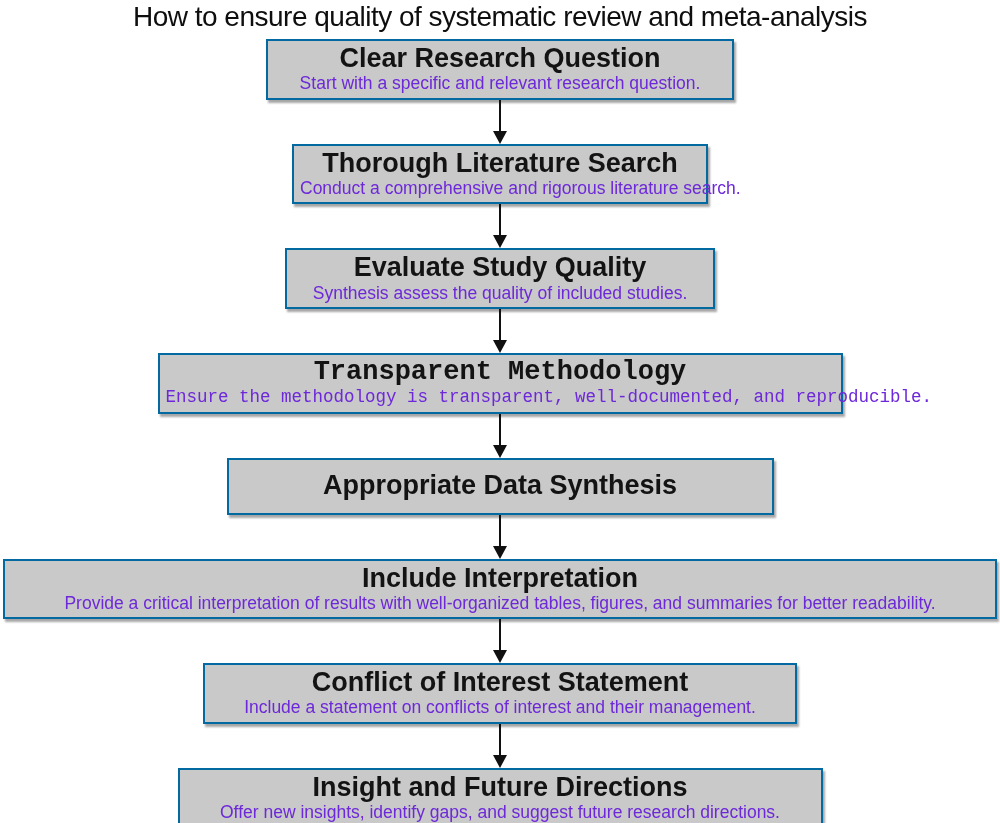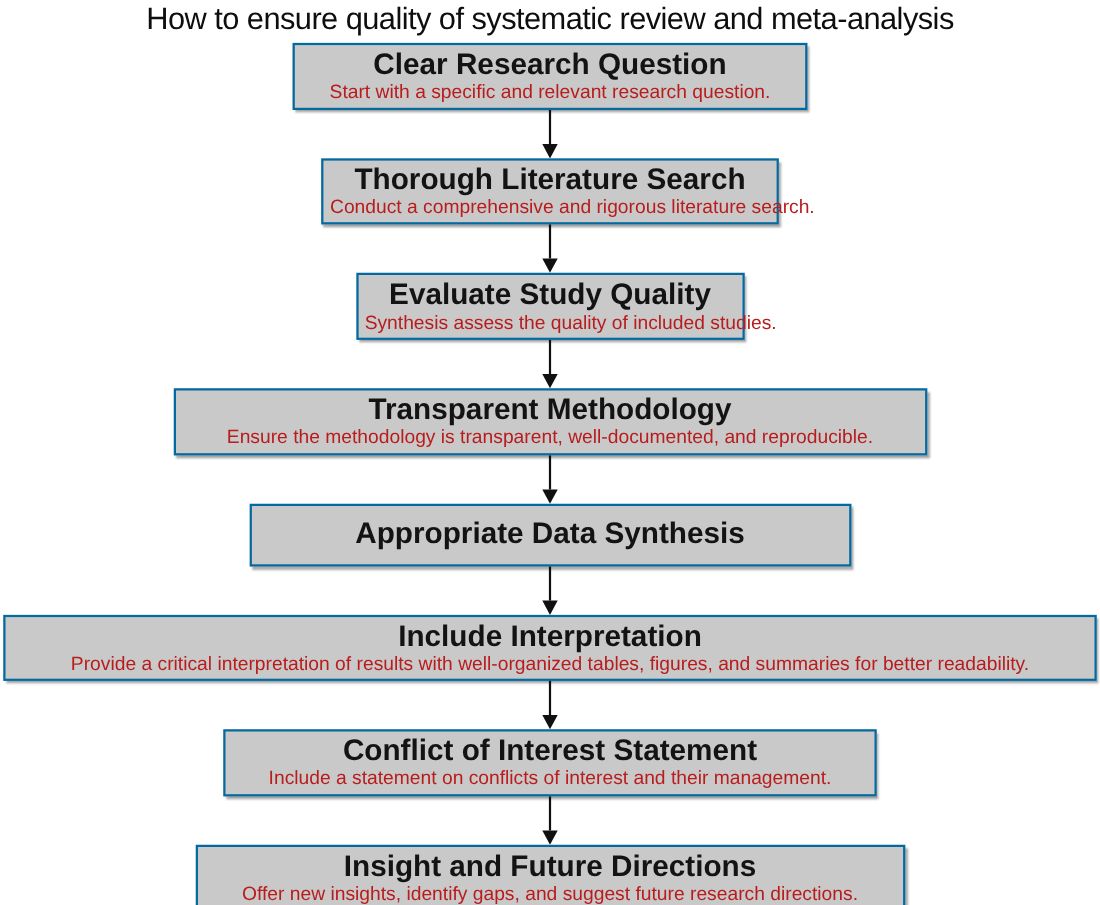--- a/index.html
+++ b/index.html
@@ -48,29 +48,29 @@
   .box-title {
     font-size: 27px;
     font-weight: 700;
     color: #131313;
     line-height: 1.15;
     white-space: nowrap;
   }
   .box-desc {
     font-size: 17.5px;
     font-weight: 400;
-    color: #b91c1c;
+    color: #6d28d9;
     line-height: 1.12;
     white-space: nowrap;
   }
   
   .w1 { width: 468px; }
   .w2 { width: 416px; }
-  .w3 { width: 353px; }
-  .w4 { width: 685px; }
+  .w3 { width: 430px; }
+  .w4 { width: 685px; font-family: Liberation Mono, monospace; }
   .w5 { width: 547px; gap: 16px; }
   .w6 { width: 994px; }
   .w7 { width: 594px; }
   .w8 { width: 645px; }
   .arrow {
     height: 44px;
     display: flex;
     flex-direction: column;
     align-items: center;
   }

